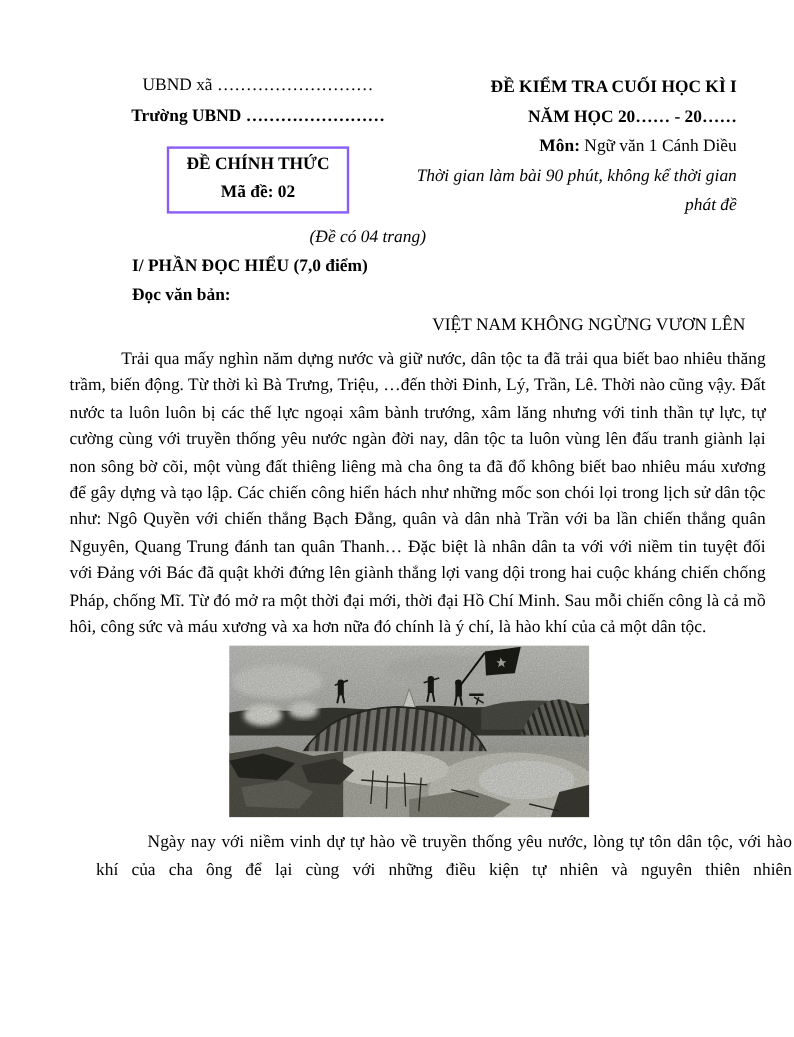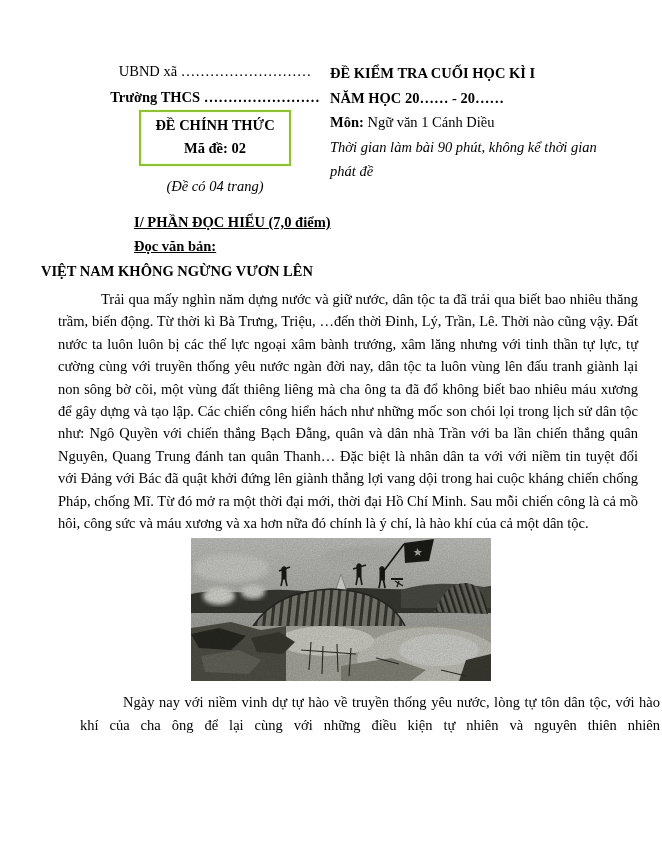--- a/index.html
+++ b/index.html
@@ -13,34 +13,34 @@
     font-family: "Liberation Serif", "DejaVu Serif", serif;
     font-size: 14.5px;
     overflow: hidden;
     border-radius: 15px;
   }
   .b { font-weight: bold; }
   .i { font-style: italic; }
 
   .exam-header { position: relative; height: 154px; }
   .h-left  { position: absolute; left: 17px;  top: 2px; width: 280px; text-align: center; line-height: 26px; }
-  .h-right { position: absolute; left: 272px; top: 5px; width: 284px; text-align: left; line-height: 24.5px; }
+  .h-right { position: absolute; left: 272px; top: 5px; width: 284px; text-align: right; line-height: 24.5px; }
   .official-box {
     display: inline-block;
-    border: 2px solid #84cc16;
+    border: 2px solid #8b5cf6;
     padding: 2px 14px 4px 14px;
-    margin-top: 0;
+    margin-top: 12px;
     line-height: 23px;
     font-weight: bold;
   }
-  .page-note { margin-top: 7px; font-style: italic; }
+  .page-note { margin-top: 7px; font-style: italic; text-align: right; }
 
-  .section-heading, .read-instruction { font-weight: bold; margin-left: 76px; line-height: 24px; text-decoration: underline; }
+  .section-heading, .read-instruction { font-weight: bold; margin-left: 52px; line-height: 24px; }
   .reading-title {
-    font-weight: bold; text-align: left;
+    font-weight: normal; text-align: right;
     line-height: 24px; margin-top: 1px; margin-bottom: 5px;
     transform: translateX(-17px);
   }
   .para {
     margin: 0; width: 580px;
     text-align: justify;
     text-indent: 43px;
     line-height: 22.4px;
   }
   .para.fill-last { text-align-last: justify; margin-left: 22px; }
@@ -48,21 +48,21 @@
   .photo-wrap svg { display: block; }
 </style>
 </head>
 <body>
 
 <div class="page">
 
   <div class="exam-header">
     <div class="h-left">
       <div>UBND xã ………………………</div>
-      <div class="b">Trường THCS ……………………</div>
+      <div class="b">Trường UBND ……………………</div>
       <div>
         <div class="official-box">
           <div>ĐỀ CHÍNH THỨC</div>
           <div>Mã đề: 02</div>
         </div>
       </div>
       <div class="page-note">(Đề có 04 trang)</div>
     </div>
 
     <div class="h-right">

